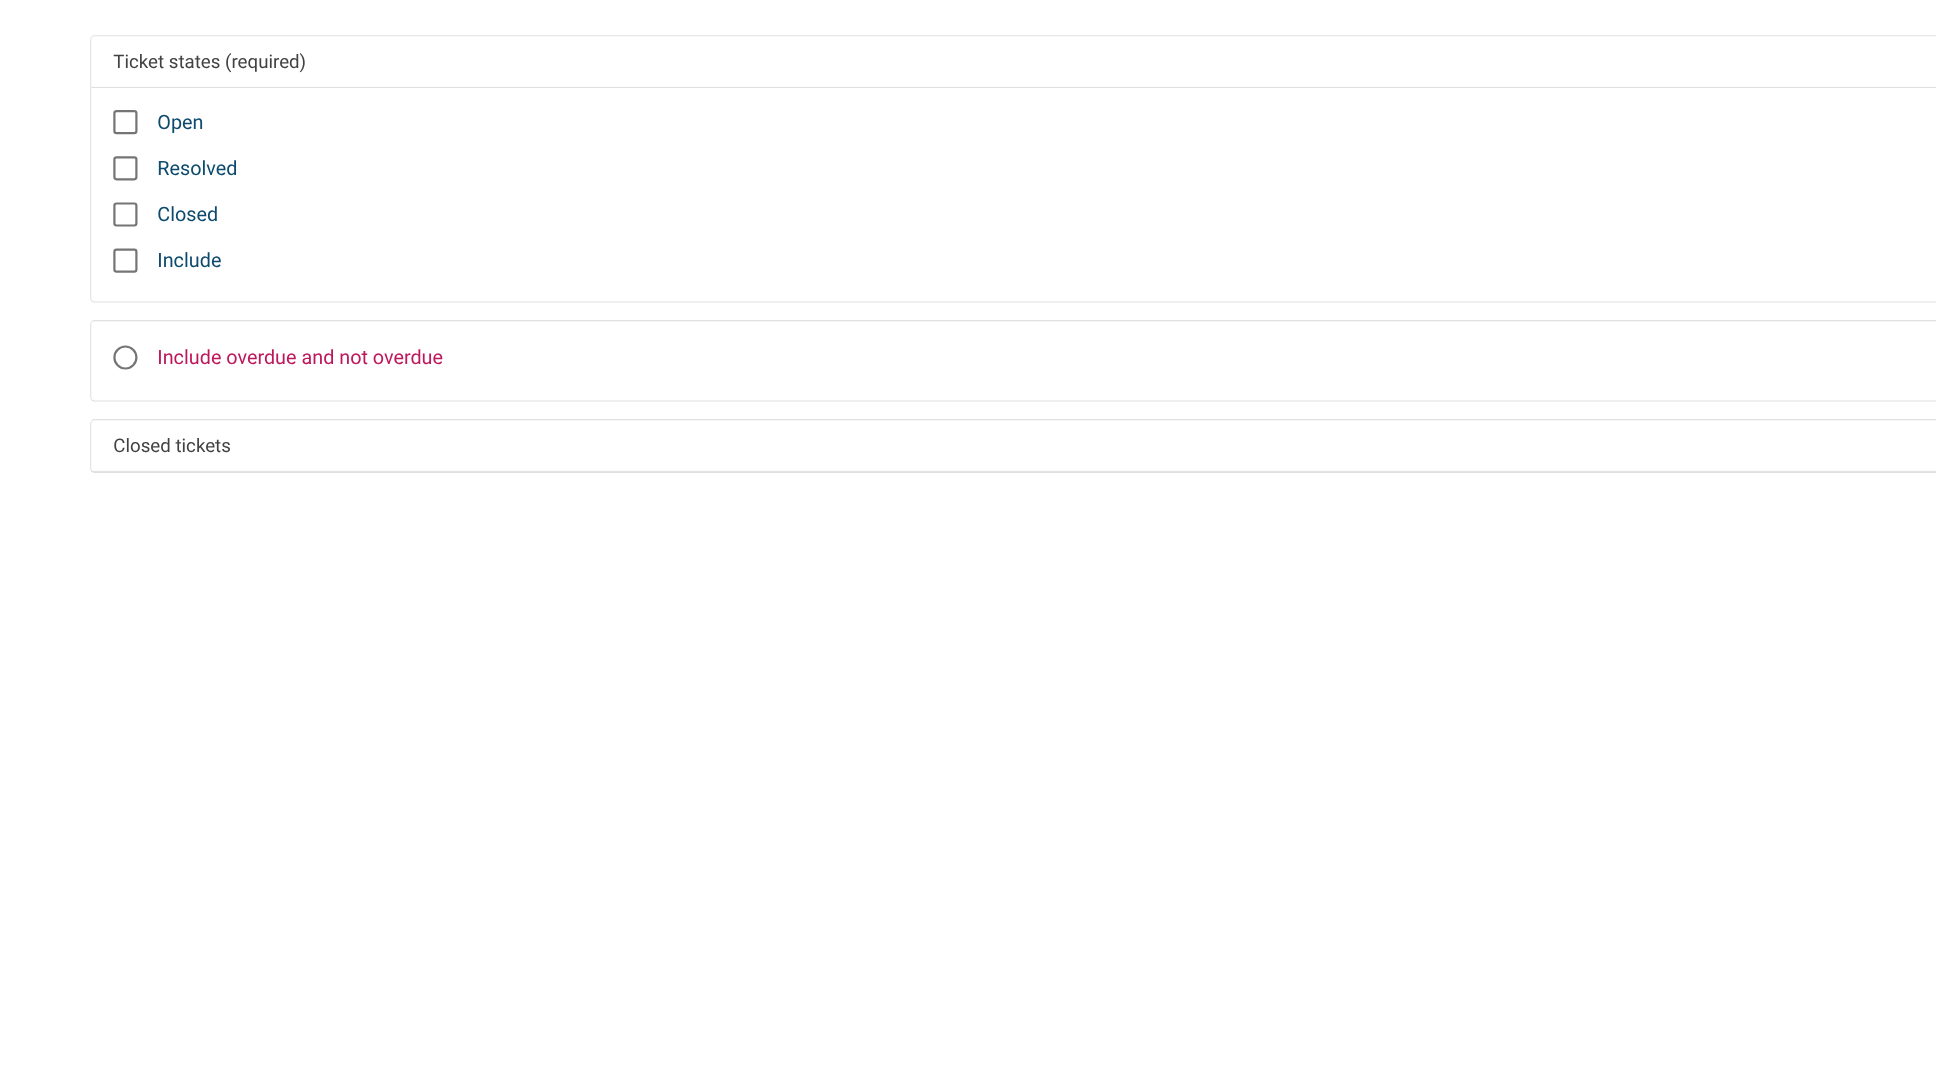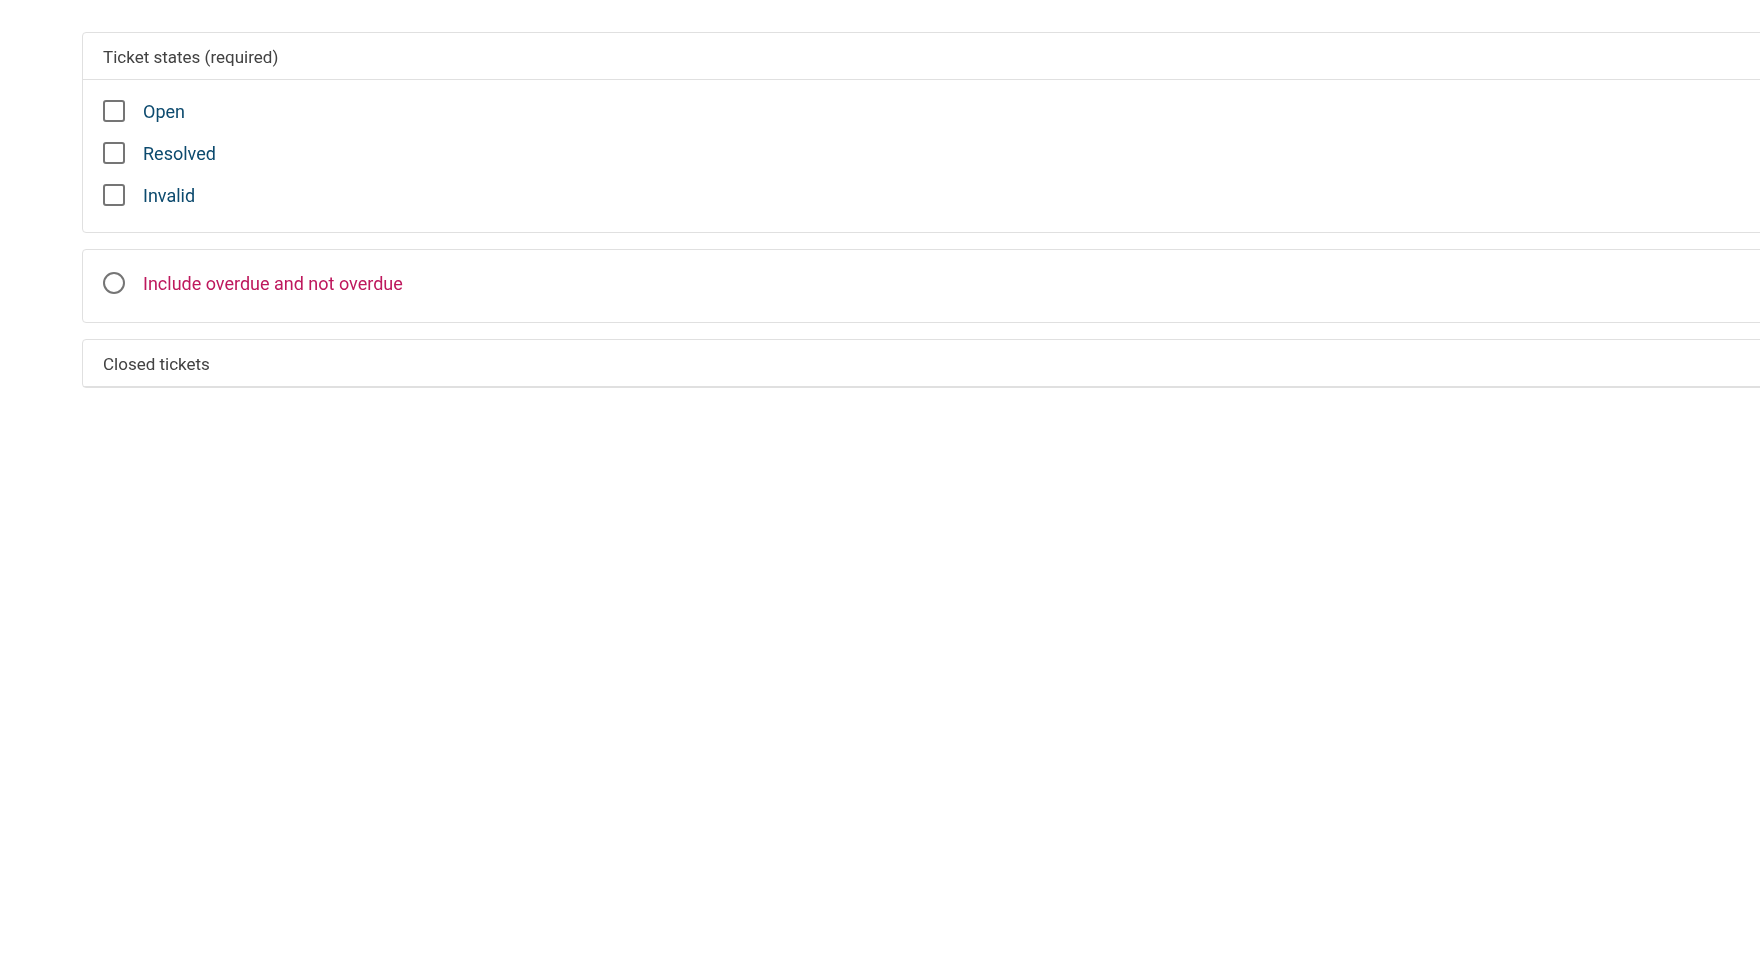--- a/index.html
+++ b/index.html
@@ -127,21 +127,25 @@
       <label class="checkbox-item">
         <input type="checkbox" style="">
         <span class="checkbox-label">Open</span>
       </label>
       <label class="checkbox-item">
         <input type="checkbox" style="">
         <span class="checkbox-label">Resolved</span>
       </label>
       <label class="checkbox-item">
         <input type="checkbox" style="">
-        <span class="checkbox-label">Invalid</span>
+        <span class="checkbox-label">Closed</span>
+      </label>
+      <label class="checkbox-item">
+        <input type="checkbox" style="">
+        <span class="checkbox-label">Include</span>
       </label>
     </div>
   </div>
 
   <div class="section">
     <div class="section-content">
       <label class="radio-item">
         <input type="radio" name="overdue" style="">
         <span class="radio-label">Include overdue and not overdue</span>
       </label>

